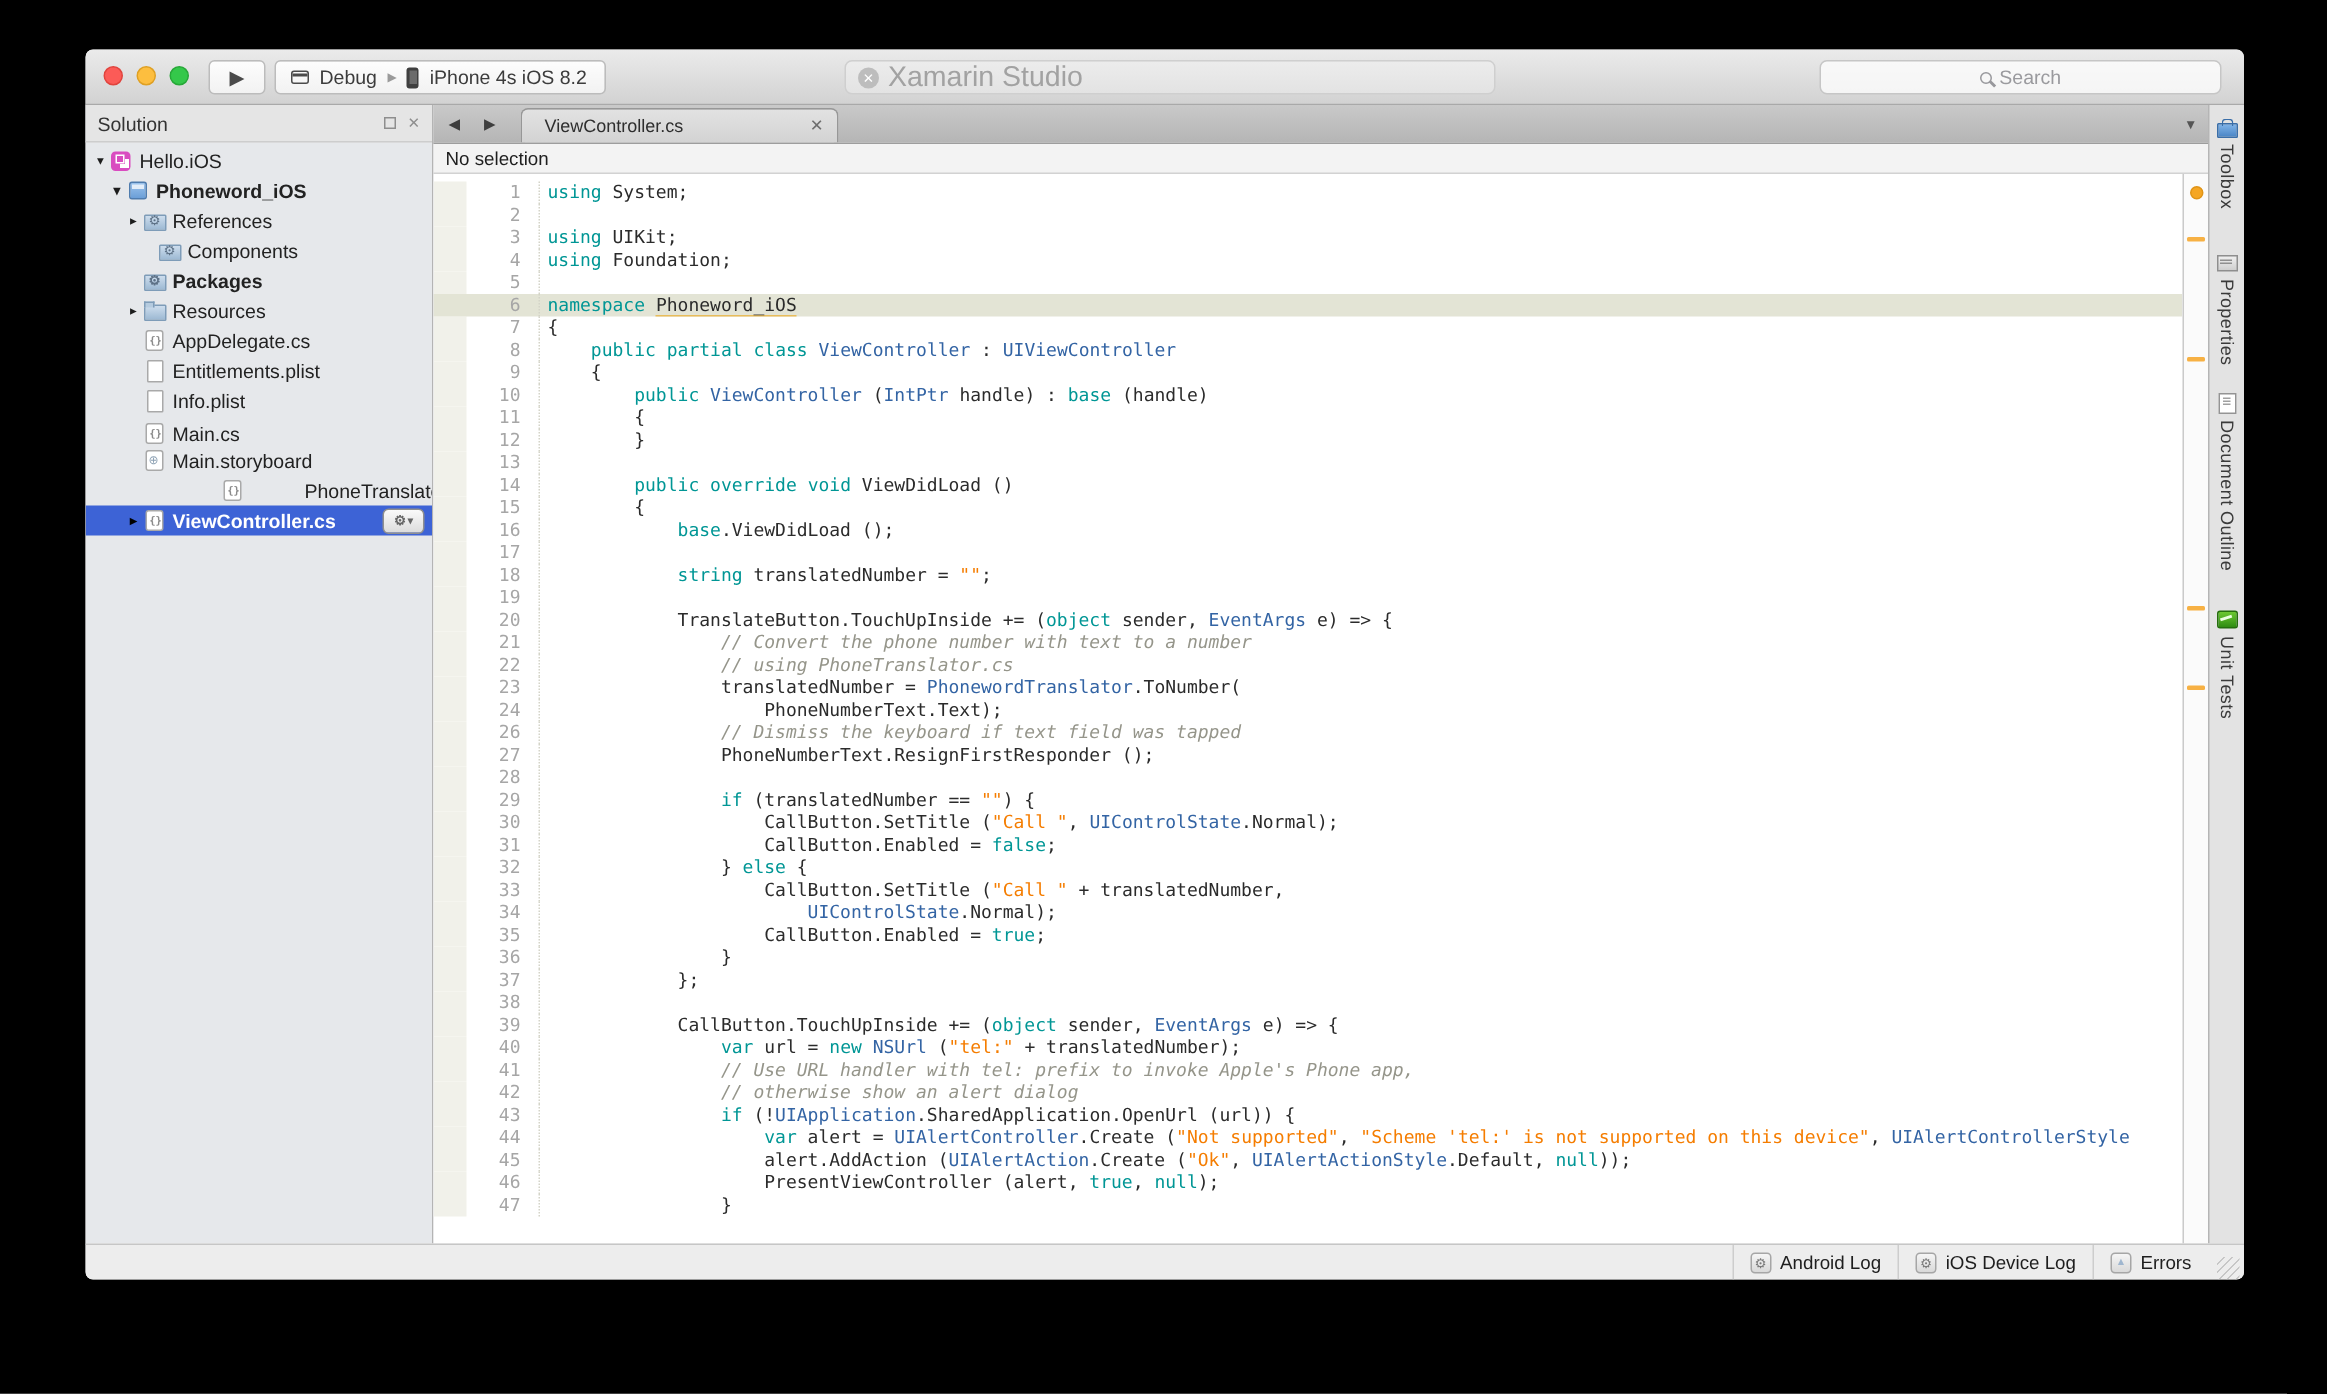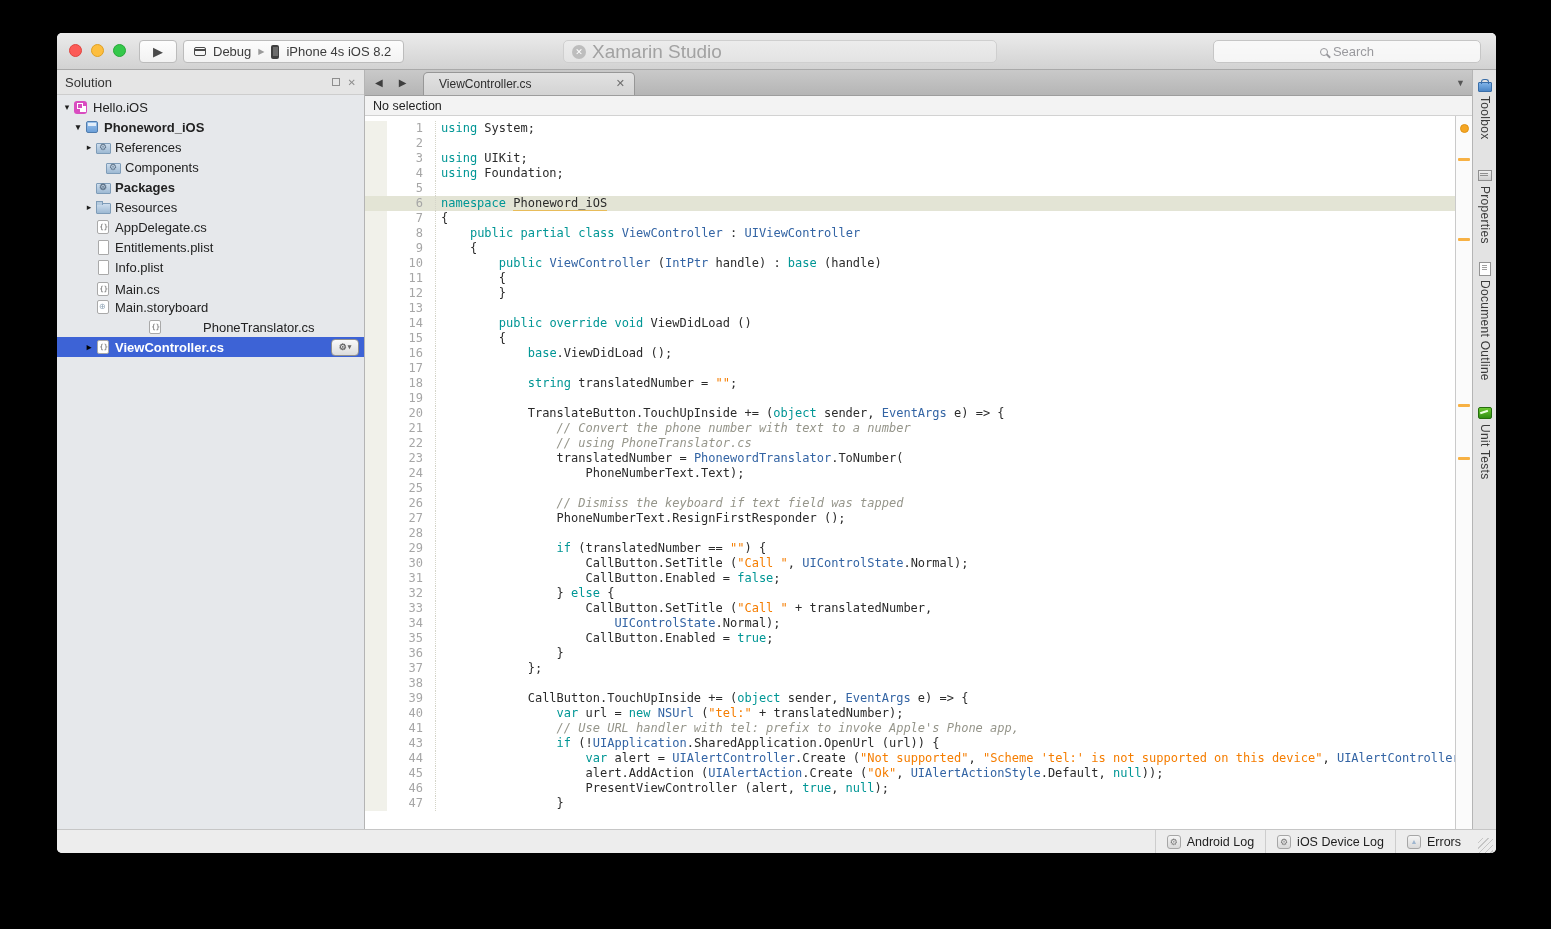--- a/index.html
+++ b/index.html
@@ -23,21 +23,21 @@
   .phoneicon::after{content:"";position:absolute;left:1.5px;right:1.5px;top:2px;bottom:3px;background:#6b6b6b;}
   .statuspill{position:absolute;left:506px;top:7px;width:434px;height:23px;background:linear-gradient(#ececec,#e3e3e3);border:1px solid #cfcfcf;border-radius:5px;display:flex;align-items:center;padding-left:8px;gap:6px;}
   .xlogo{width:14px;height:14px;border-radius:50%;background:#bdbdbd;color:#fff;font-size:9px;display:flex;align-items:center;justify-content:center;}
   .status-text{color:#a2a2a2;font-size:19px;}
   .searchfield{position:absolute;left:1156px;top:7px;width:268px;height:23px;background:rgba(255,255,255,.75);border:1px solid #c6c6c6;border-radius:5px;display:flex;align-items:center;justify-content:center;gap:5px;color:#9a9a9e;font-size:13px;}
   .mag{width:8px;height:8px;border:1.5px solid #98989c;border-radius:50%;position:relative;flex:none;}
   .mag::after{content:"";position:absolute;width:5px;height:1.5px;background:#98989c;transform:rotate(45deg);right:-4px;bottom:-2px;}
 
   
   .main{position:absolute;left:0;top:37px;right:0;bottom:24px;display:flex;}
-  .solution-pad{width:308px;flex:none;background:#e6e8eb;border-right:1px solid #b4b4b4;display:flex;flex-direction:column;}
+  .solution-pad{width:232px;flex:none;background:#e6e8eb;border-right:1px solid #b4b4b4;display:flex;flex-direction:column;}
   .pad-header{height:25px;flex:none;background:#e5e5e5;border-bottom:1px solid #cdcdcd;display:flex;align-items:center;padding:0 8px;font-size:13px;color:#333;}
   .pad-header .ph-title{flex:1;}
   .ph-dock{width:8px;height:8px;border:1px solid #8e8e8e;margin-right:8px;}
   .ph-close{font-size:10px;color:#8e8e8e;}
   .tree{flex:1;overflow:hidden;padding-top:2px;}
   .trow{height:20px;display:flex;align-items:center;font-size:13px;color:#222;}
   .trow.bold{font-weight:bold;}
   .trow.sel{background:#3d63d6;color:#fff;font-weight:bold;}
   .texp{width:12px;flex:none;font-size:9px;color:#1d1d1d;text-align:center;}
   .trow.sel .texp{color:#000;}
@@ -248,37 +248,37 @@
             <div class="cl"><span class="strip"></span><span class="ln">15</span><span class="ct"><span class="tk-pl">        {</span></span></div>
             <div class="cl"><span class="strip"></span><span class="ln">16</span><span class="ct"><span class="tk-pl">            </span><span class="tk-kw">base</span><span class="tk-pl">.ViewDidLoad ();</span></span></div>
             <div class="cl"><span class="strip"></span><span class="ln">17</span><span class="ct"></span></div>
             <div class="cl"><span class="strip"></span><span class="ln">18</span><span class="ct"><span class="tk-pl">            </span><span class="tk-kw">string</span><span class="tk-pl"> translatedNumber = </span><span class="tk-st">""</span><span class="tk-pl">;</span></span></div>
             <div class="cl"><span class="strip"></span><span class="ln">19</span><span class="ct"></span></div>
             <div class="cl"><span class="strip"></span><span class="ln">20</span><span class="ct"><span class="tk-pl">            TranslateButton.TouchUpInside += (</span><span class="tk-kw">object</span><span class="tk-pl"> sender, </span><span class="tk-ty">EventArgs</span><span class="tk-pl"> e) =&gt; {</span></span></div>
             <div class="cl"><span class="strip"></span><span class="ln">21</span><span class="ct"><span class="tk-pl">                </span><span class="tk-cm">// Convert the phone number with text to a number</span></span></div>
             <div class="cl"><span class="strip"></span><span class="ln">22</span><span class="ct"><span class="tk-pl">                </span><span class="tk-cm">// using PhoneTranslator.cs</span></span></div>
             <div class="cl"><span class="strip"></span><span class="ln">23</span><span class="ct"><span class="tk-pl">                translatedNumber = </span><span class="tk-ty">PhonewordTranslator</span><span class="tk-pl">.ToNumber(</span></span></div>
             <div class="cl"><span class="strip"></span><span class="ln">24</span><span class="ct"><span class="tk-pl">                    PhoneNumberText.Text);</span></span></div>
-            <div class="cl"><span class="strip"></span><span class="ln">25</span><span class="ct"></span></div>
             <div class="cl"><span class="strip"></span><span class="ln">26</span><span class="ct"><span class="tk-pl">                </span><span class="tk-cm">// Dismiss the keyboard if text field was tapped</span></span></div>
             <div class="cl"><span class="strip"></span><span class="ln">27</span><span class="ct"><span class="tk-pl">                PhoneNumberText.ResignFirstResponder ();</span></span></div>
             <div class="cl"><span class="strip"></span><span class="ln">28</span><span class="ct"></span></div>
             <div class="cl"><span class="strip"></span><span class="ln">29</span><span class="ct"><span class="tk-pl">                </span><span class="tk-kw">if</span><span class="tk-pl"> (translatedNumber == </span><span class="tk-st">""</span><span class="tk-pl">) {</span></span></div>
             <div class="cl"><span class="strip"></span><span class="ln">30</span><span class="ct"><span class="tk-pl">                    CallButton.SetTitle (</span><span class="tk-st">"Call "</span><span class="tk-pl">, </span><span class="tk-ty">UIControlState</span><span class="tk-pl">.Normal);</span></span></div>
             <div class="cl"><span class="strip"></span><span class="ln">31</span><span class="ct"><span class="tk-pl">                    CallButton.Enabled = </span><span class="tk-kw">false</span><span class="tk-pl">;</span></span></div>
             <div class="cl"><span class="strip"></span><span class="ln">32</span><span class="ct"><span class="tk-pl">                } </span><span class="tk-kw">else</span><span class="tk-pl"> {</span></span></div>
             <div class="cl"><span class="strip"></span><span class="ln">33</span><span class="ct"><span class="tk-pl">                    CallButton.SetTitle (</span><span class="tk-st">"Call "</span><span class="tk-pl"> + translatedNumber,</span></span></div>
             <div class="cl"><span class="strip"></span><span class="ln">34</span><span class="ct"><span class="tk-pl">                        </span><span class="tk-ty">UIControlState</span><span class="tk-pl">.Normal);</span></span></div>
             <div class="cl"><span class="strip"></span><span class="ln">35</span><span class="ct"><span class="tk-pl">                    CallButton.Enabled = </span><span class="tk-kw">true</span><span class="tk-pl">;</span></span></div>
             <div class="cl"><span class="strip"></span><span class="ln">36</span><span class="ct"><span class="tk-pl">                }</span></span></div>
             <div class="cl"><span class="strip"></span><span class="ln">37</span><span class="ct"><span class="tk-pl">            };</span></span></div>
             <div class="cl"><span class="strip"></span><span class="ln">38</span><span class="ct"></span></div>
             <div class="cl"><span class="strip"></span><span class="ln">39</span><span class="ct"><span class="tk-pl">            CallButton.TouchUpInside += (</span><span class="tk-kw">object</span><span class="tk-pl"> sender, </span><span class="tk-ty">EventArgs</span><span class="tk-pl"> e) =&gt; {</span></span></div>
             <div class="cl"><span class="strip"></span><span class="ln">40</span><span class="ct"><span class="tk-pl">                </span><span class="tk-kw">var</span><span class="tk-pl"> url = </span><span class="tk-kw">new</span><span class="tk-pl"> </span><span class="tk-ty">NSUrl</span><span class="tk-pl"> (</span><span class="tk-st">"tel:"</span><span class="tk-pl"> + translatedNumber);</span></span></div>
             <div class="cl"><span class="strip"></span><span class="ln">41</span><span class="ct"><span class="tk-pl">                </span><span class="tk-cm">// Use URL handler with tel: prefix to invoke Apple's Phone app,</span></span></div>
+            <div class="cl"><span class="strip"></span><span class="ln">42</span><span class="ct"><span class="tk-pl">                </span><span class="tk-cm">// otherwise show an alert dialog</span></span></div>
             <div class="cl"><span class="strip"></span><span class="ln">43</span><span class="ct"><span class="tk-pl">                </span><span class="tk-kw">if</span><span class="tk-pl"> (!</span><span class="tk-ty">UIApplication</span><span class="tk-pl">.SharedApplication.OpenUrl (url)) {</span></span></div>
             <div class="cl"><span class="strip"></span><span class="ln">44</span><span class="ct"><span class="tk-pl">                    </span><span class="tk-kw">var</span><span class="tk-pl"> alert = </span><span class="tk-ty">UIAlertController</span><span class="tk-pl">.Create (</span><span class="tk-st">"Not supported"</span><span class="tk-pl">, </span><span class="tk-st">"Scheme 'tel:' is not supported on this device"</span><span class="tk-pl">, </span><span class="tk-ty">UIAlertControllerStyle</span></span></div>
             <div class="cl"><span class="strip"></span><span class="ln">45</span><span class="ct"><span class="tk-pl">                    alert.AddAction (</span><span class="tk-ty">UIAlertAction</span><span class="tk-pl">.Create (</span><span class="tk-st">"Ok"</span><span class="tk-pl">, </span><span class="tk-ty">UIAlertActionStyle</span><span class="tk-pl">.Default, </span><span class="tk-kw">null</span><span class="tk-pl">));</span></span></div>
             <div class="cl"><span class="strip"></span><span class="ln">46</span><span class="ct"><span class="tk-pl">                    PresentViewController (alert, </span><span class="tk-kw">true</span><span class="tk-pl">, </span><span class="tk-kw">null</span><span class="tk-pl">);</span></span></div>
             <div class="cl"><span class="strip"></span><span class="ln">47</span><span class="ct"><span class="tk-pl">                }</span></span></div>
           </div>
         <div class="annot" id="annot">
             <div class="mark-dot" style="top: 8px;"></div>
             <div class="mark-line" style="top: 42px;"></div>
             <div class="mark-line" style="top: 122px;"></div>

